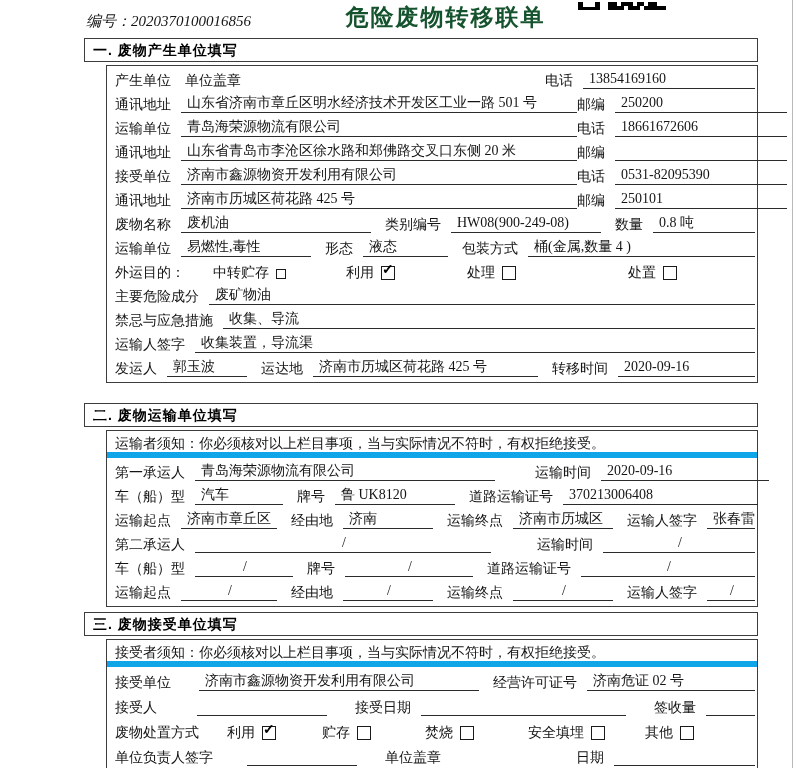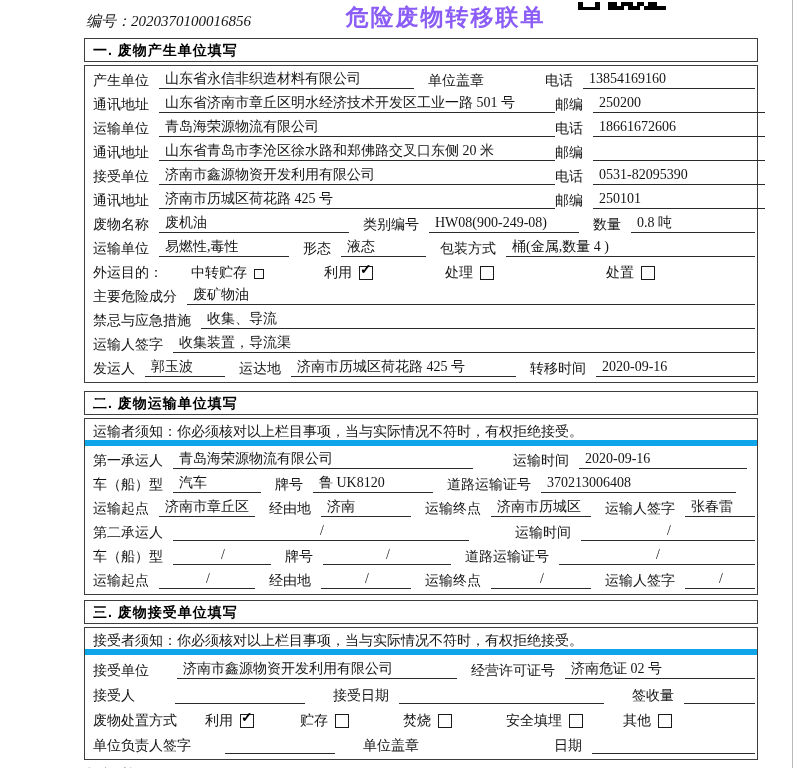--- a/index.html
+++ b/index.html
@@ -10,32 +10,32 @@
     background:#ffffff;
     font-family:"Liberation Serif","DejaVu Serif",serif;
     font-size:14px;color:#141414;
     overflow:hidden;
   }
   .edge-line{position:absolute;right:3px;top:0;bottom:0;width:1px;background:#b9b9b9;}
   .serial{position:absolute;left:86px;top:12px;font-size:15px;white-space:nowrap;font-style:italic;}
   .doc-title{
     position:absolute;left:95px;right:0;top:2px;text-align:center;
     font-family:"Liberation Sans","DejaVu Sans",sans-serif;
-    font-weight:bold;font-size:23px;letter-spacing:2px;color:#8b5cf6;
+    font-weight:bold;font-size:23px;letter-spacing:2px;color:#14532d;
   }
   .qr-frag{position:absolute;left:578px;top:0;width:90px;height:10px;overflow:hidden;}
   .form{position:absolute;left:84px;top:38px;width:674px;}
   .sec-header{
     border:1px solid #3d3d3d;height:24px;line-height:23px;
     padding-left:8px;margin-bottom:3px;
     font-family:"Liberation Sans","DejaVu Sans",sans-serif;
     font-weight:bold;font-size:14px;letter-spacing:1px;color:#000;
     box-sizing:border-box;
   }
-  .sec-body{border:1px solid #3d3d3d;box-sizing:border-box;}
+  .sec-body{border:1px solid #3d3d3d;box-sizing:border-box;margin-left:22px;}
   .sec-body .rows{padding:2px 2px 2px 8px;}
   .notice{
     height:27px;line-height:26px;border-bottom:6px solid #0ea5e9;
     padding-left:8px;white-space:nowrap;box-sizing:border-box;
   }
   .row{
     display:flex;align-items:flex-end;height:24px;box-sizing:border-box;
     padding-bottom:3px;white-space:nowrap;
   }
   .row3{height:25px;}
@@ -94,21 +94,20 @@
   <div class="serial"><span>编号：</span><span>2020370100016856</span></div>
   <div class="doc-title">危险废物转移联单</div>
 
   <div class="form">
 
     <div class="sec-header">一. 废物产生单位填写</div>
     <div class="sec-body">
       <div class="rows">
         <div class="row">
           <span class="lbl">产生单位</span>
-          <span class="uv" style="width:255px">山东省永信非织造材料有限公司</span>
           <span class="lbl mid">单位盖章</span>
           <span class="fill"></span>
           <span class="lbl">电话</span>
           <span class="uv" style="width:172px">13854169160</span>
         </div>
         <div class="row">
           <span class="lbl">通讯地址</span>
           <span class="uv" style="width:396px">山东省济南市章丘区明水经济技术开发区工业一路 501 号</span>
           <span class="fill"></span>
           <span class="lbl">邮编</span>
@@ -187,21 +186,21 @@
           <span class="lbl">发运人</span>
           <span class="uv" style="width:80px">郭玉波</span>
           <span class="lbl mid">运达地</span>
           <span class="uv" style="width:225px">济南市历城区荷花路 425 号</span>
           <span class="lbl mid">转移时间</span>
           <span class="uv fill">2020-09-16</span>
         </div>
       </div>
     </div>
 
-    <div class="sec-header" style="margin-top:8px">二. 废物运输单位填写</div>
+    <div class="sec-header" style="margin-top:20px">二. 废物运输单位填写</div>
     <div class="sec-body">
       <div class="notice">运输者须知：你必须核对以上栏目事项，当与实际情况不符时，有权拒绝接受。</div>
       <div class="rows">
         <div class="row">
           <span class="lbl">第一承运人</span>
           <span class="uv" style="width:300px">青岛海荣源物流有限公司</span>
           <span class="lbl gapD">运输时间</span>
           <span class="uv" style="width:168px">2020-09-16</span>
         </div>
         <div class="row">

